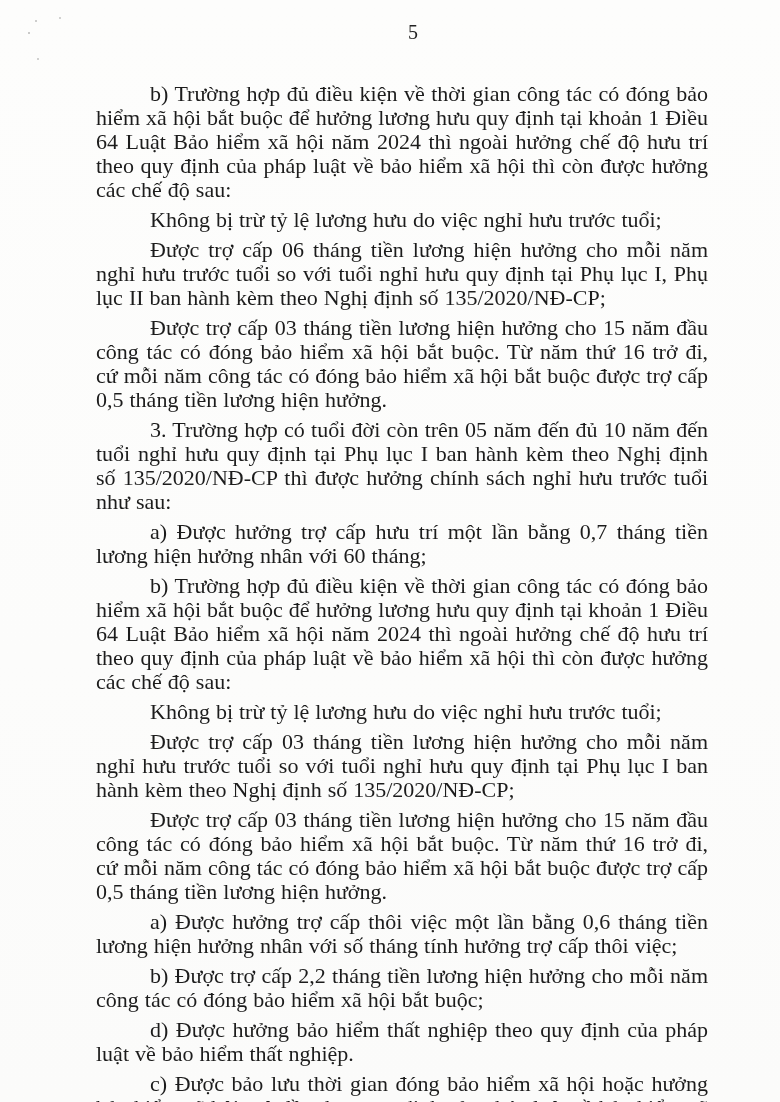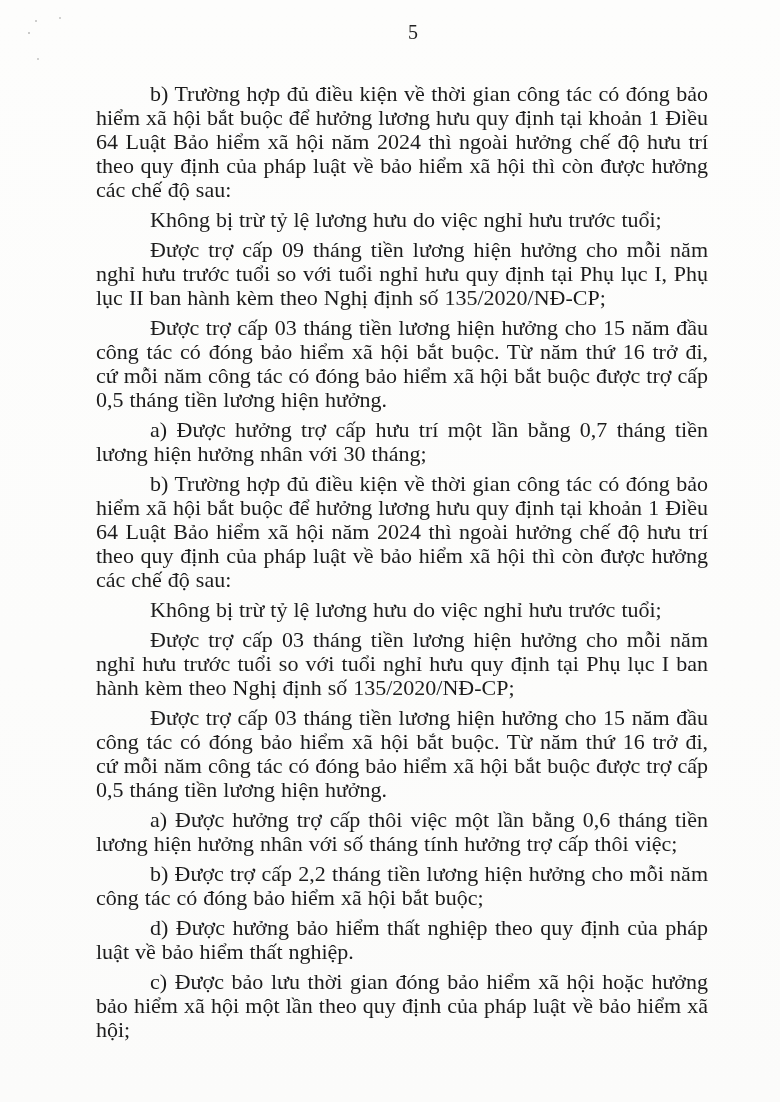--- a/index.html
+++ b/index.html
@@ -71,23 +71,24 @@
   <span class="speck speck-1"></span>
   <span class="speck speck-2"></span>
   <span class="speck speck-3"></span>
   <span class="speck speck-4"></span>
 
   <div class="page-number">5</div>
 
   <div class="doc-body">
     <p>b) Trường hợp đủ điều kiện về thời gian công tác có đóng bảo hiểm xã hội bắt buộc để hưởng lương hưu quy định tại khoản 1 Điều 64 Luật Bảo hiểm xã hội năm 2024 thì ngoài hưởng chế độ hưu trí theo quy định của pháp luật về bảo hiểm xã hội thì còn được hưởng các chế độ sau:</p>
     <p>Không bị trừ tỷ lệ lương hưu do việc nghỉ hưu trước tuổi;</p>
-    <p>Được trợ cấp 09 tháng tiền lương hiện hưởng cho mỗi năm nghỉ hưu trước tuổi so với tuổi nghỉ hưu quy định tại Phụ lục I, Phụ lục II ban hành kèm theo Nghị định số 135/2020/NĐ-CP;</p>
+    <p>Được trợ cấp 06 tháng tiền lương hiện hưởng cho mỗi năm nghỉ hưu trước tuổi so với tuổi nghỉ hưu quy định tại Phụ lục I, Phụ lục II ban hành kèm theo Nghị định số 135/2020/NĐ-CP;</p>
     <p>Được trợ cấp 03 tháng tiền lương hiện hưởng cho 15 năm đầu công tác có đóng bảo hiểm xã hội bắt buộc. Từ năm thứ 16 trở đi, cứ mỗi năm công tác có đóng bảo hiểm xã hội bắt buộc được trợ cấp 0,5 tháng tiền lương hiện hưởng.</p>
-    <p>a) Được hưởng trợ cấp hưu trí một lần bằng 0,7 tháng tiền lương hiện hưởng nhân với 30 tháng;</p>
+    <p>3. Trường hợp có tuổi đời còn trên 05 năm đến đủ 10 năm đến tuổi nghỉ hưu quy định tại Phụ lục I ban hành kèm theo Nghị định số 135/2020/NĐ-CP thì được hưởng chính sách nghỉ hưu trước tuổi như sau:</p>
+    <p>a) Được hưởng trợ cấp hưu trí một lần bằng 0,7 tháng tiền lương hiện hưởng nhân với 60 tháng;</p>
     <p>b) Trường hợp đủ điều kiện về thời gian công tác có đóng bảo hiểm xã hội bắt buộc để hưởng lương hưu quy định tại khoản 1 Điều 64 Luật Bảo hiểm xã hội năm 2024 thì ngoài hưởng chế độ hưu trí theo quy định của pháp luật về bảo hiểm xã hội thì còn được hưởng các chế độ sau:</p>
     <p>Không bị trừ tỷ lệ lương hưu do việc nghỉ hưu trước tuổi;</p>
     <p>Được trợ cấp 03 tháng tiền lương hiện hưởng cho mỗi năm nghỉ hưu trước tuổi so với tuổi nghỉ hưu quy định tại Phụ lục I ban hành kèm theo Nghị định số 135/2020/NĐ-CP;</p>
     <p>Được trợ cấp 03 tháng tiền lương hiện hưởng cho 15 năm đầu công tác có đóng bảo hiểm xã hội bắt buộc. Từ năm thứ 16 trở đi, cứ mỗi năm công tác có đóng bảo hiểm xã hội bắt buộc được trợ cấp 0,5 tháng tiền lương hiện hưởng.</p>
     <p>a) Được hưởng trợ cấp thôi việc một lần bằng 0,6 tháng tiền lương hiện hưởng nhân với số tháng tính hưởng trợ cấp thôi việc;</p>
     <p>b) Được trợ cấp 2,2 tháng tiền lương hiện hưởng cho mỗi năm công tác có đóng bảo hiểm xã hội bắt buộc;</p>
     <p>d) Được hưởng bảo hiểm thất nghiệp theo quy định của pháp luật về bảo hiểm thất nghiệp.</p>
     <p>c) Được bảo lưu thời gian đóng bảo hiểm xã hội hoặc hưởng bảo hiểm xã hội một lần theo quy định của pháp luật về bảo hiểm xã hội;</p>
   </div>
 

